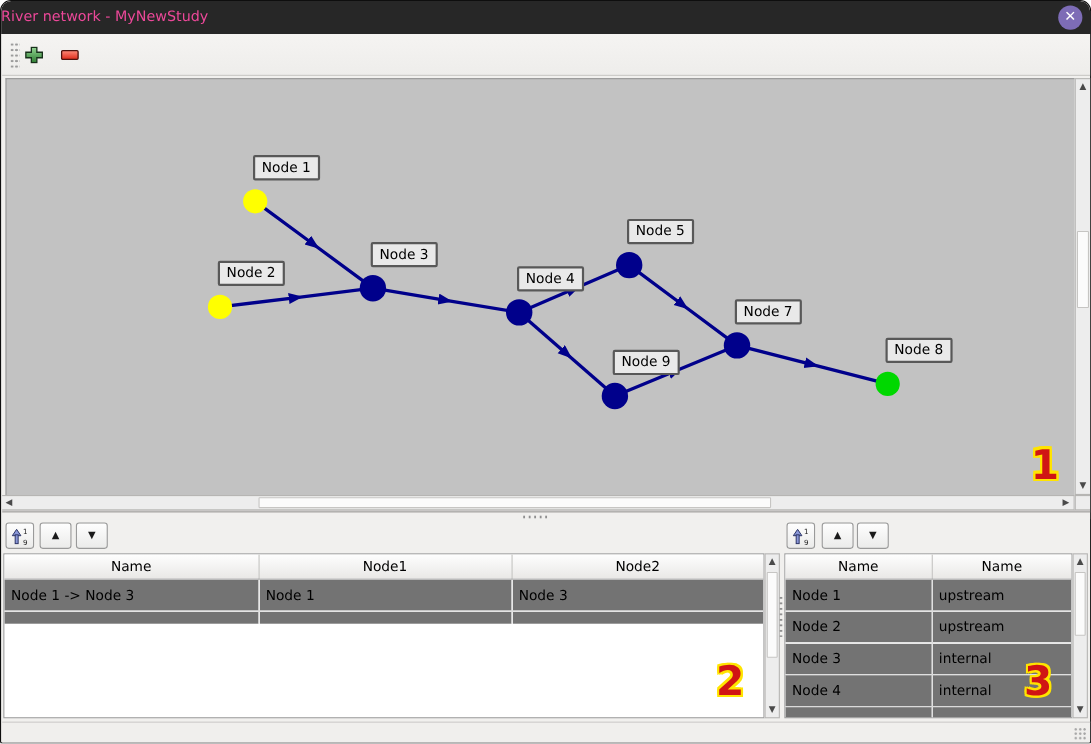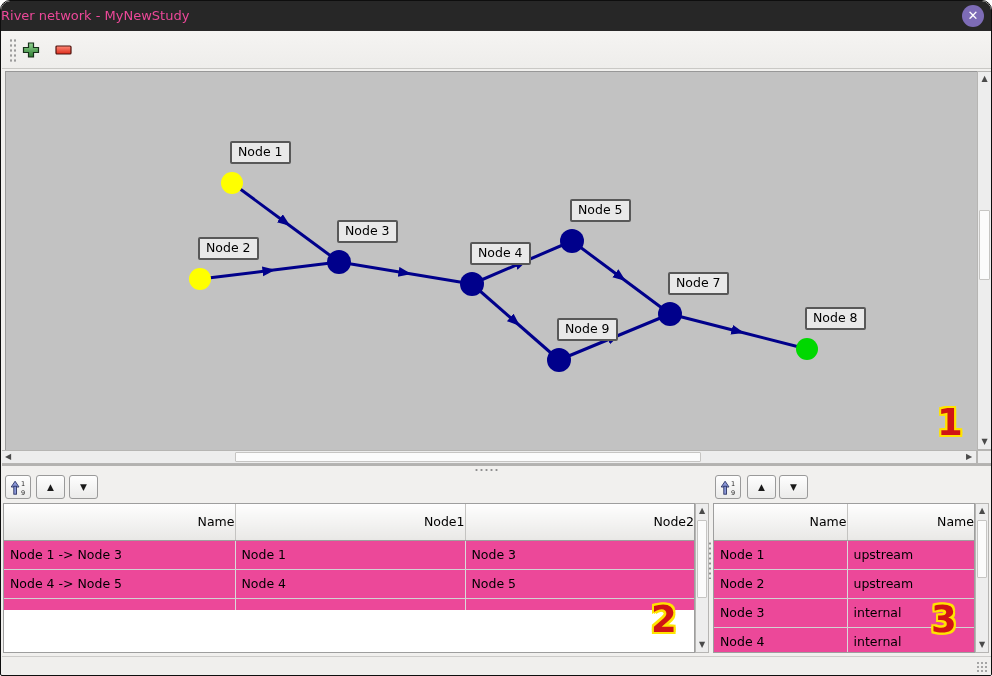--- a/index.html
+++ b/index.html
@@ -136,30 +136,30 @@
   
   .tablewrap {
     position:absolute; top:502px; height:150px;
     background:#ffffff; border:1px solid #9e9e9e;
     overflow:hidden;
   }
   .tablewrap.left  { left:2px;  width:692px; }
   .tablewrap.right { left:712px; width:262px; }
   table { border-collapse:collapse; table-layout:fixed; width:100%; font-size:12.5px; color:#000; }
   th {
-    height:36px; font-weight:normal; text-align:right;
+    height:22px; font-weight:normal; text-align:center;
     background:linear-gradient(#fefefe,#e9e8e6);
     border-right:1px solid #c4c3c1; border-bottom:1px solid #9e9e9e;
     padding:0;
   }
   th:last-child { border-right:none; }
   td {
     height:29px; padding:0 2px 0 6px;
     border-right:1px solid #d9d9d9; border-bottom:1px solid #d2d2d2;
-    background:#ec4899; overflow:hidden; white-space:nowrap;
+    background:#737373; overflow:hidden; white-space:nowrap;
   }
   td:last-child { border-right:none; }
   tr.partial td { height:12px; border-bottom:none; }
 
   .vscroll-tleft  { left:694px; top:502px; width:14px; height:150px; }
   .vscroll-tleft .arrow.up { top:1px; } .vscroll-tleft .arrow.down { bottom:1px; }
   .vscroll-tleft .thumb { left:1px; right:1px; top:16px; height:78px; }
   .vscroll-tright { left:974px; top:502px; width:14px; height:150px; }
   .vscroll-tright .arrow.up { top:1px; } .vscroll-tright .arrow.down { bottom:1px; }
   .vscroll-tright .thumb { left:1px; right:1px; top:16px; height:58px; }
@@ -317,25 +317,20 @@
           <th>Node1</th>
           <th>Node2</th>
         </tr>
       </thead>
       <tbody>
         <tr>
           <td>Node 1 -&gt; Node 3</td>
           <td>Node 1</td>
           <td>Node 3</td>
         </tr>
-        <tr>
-          <td>Node 4 -&gt; Node 5</td>
-          <td>Node 4</td>
-          <td>Node 5</td>
-        </tr>
         <tr class="partial">
           <td></td>
             <td></td>
             <td></td>
         </tr>
       </tbody>
     </table>
   </div>
 
   <div class="sb vscroll-tleft">

